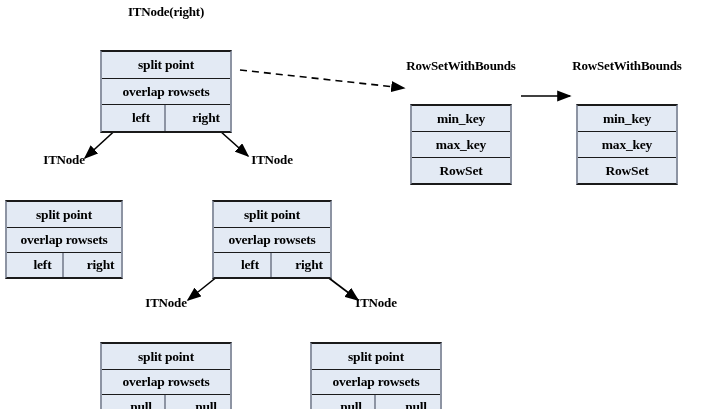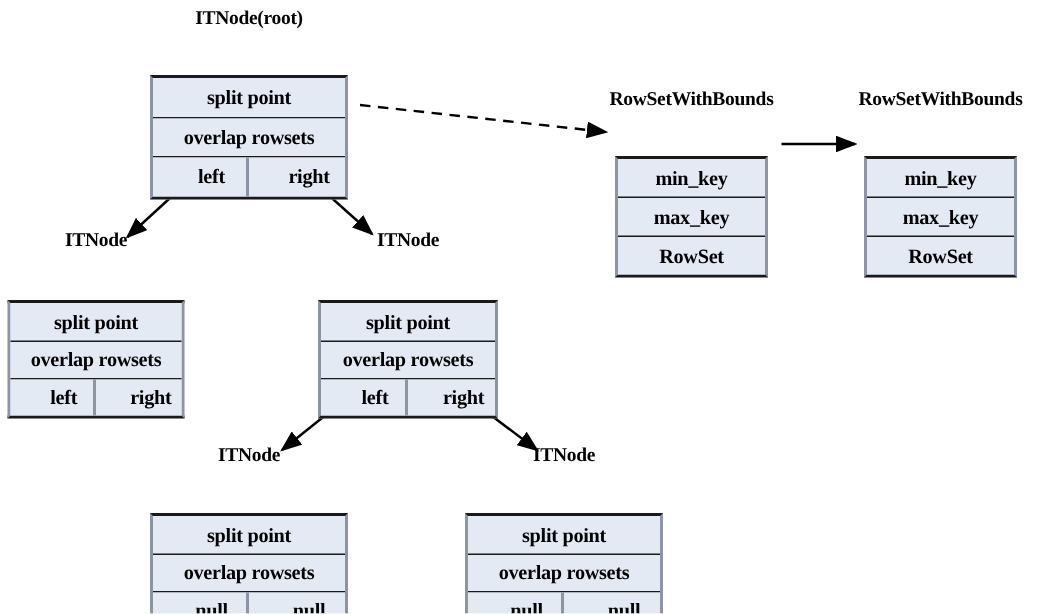--- a/index.html
+++ b/index.html
@@ -95,21 +95,21 @@
 
     <line x1="133" y1="114" x2="85" y2="158" stroke="#000000" stroke-width="1.6" marker-end="url(#arrowhead)"></line>
 
     <line x1="201" y1="114" x2="248" y2="156" stroke="#000000" stroke-width="1.6" marker-end="url(#arrowhead)"></line>
 
     <line x1="238" y1="260" x2="188" y2="300" stroke="#000000" stroke-width="1.6" marker-end="url(#arrowhead)"></line>
 
     <line x1="305" y1="260" x2="358" y2="300" stroke="#000000" stroke-width="1.6" marker-end="url(#arrowhead)"></line>
   </svg>
 
-  <div class="node-label" style="left:100px; top:4px; width:132px;">ITNode(root)</div>
+  <div class="node-label" style="left:100px; top:4px; width:132px;">ITNode(right)</div>
   <div class="box" style="left:100px; top:30px; width:132px; height:83px;">
     <div class="row" style="height:27px;">split point</div>
     <div class="row" style="height:26px;">overlap rowsets</div>
     <div class="row split" style="height:26px;">
       <div class="cell first">left</div>
       <div class="cell">right</div>
     </div>
   </div>
 
   <div class="node-label" style="left:381px; top:58px; width:160px;">RowSetWithBounds</div>

